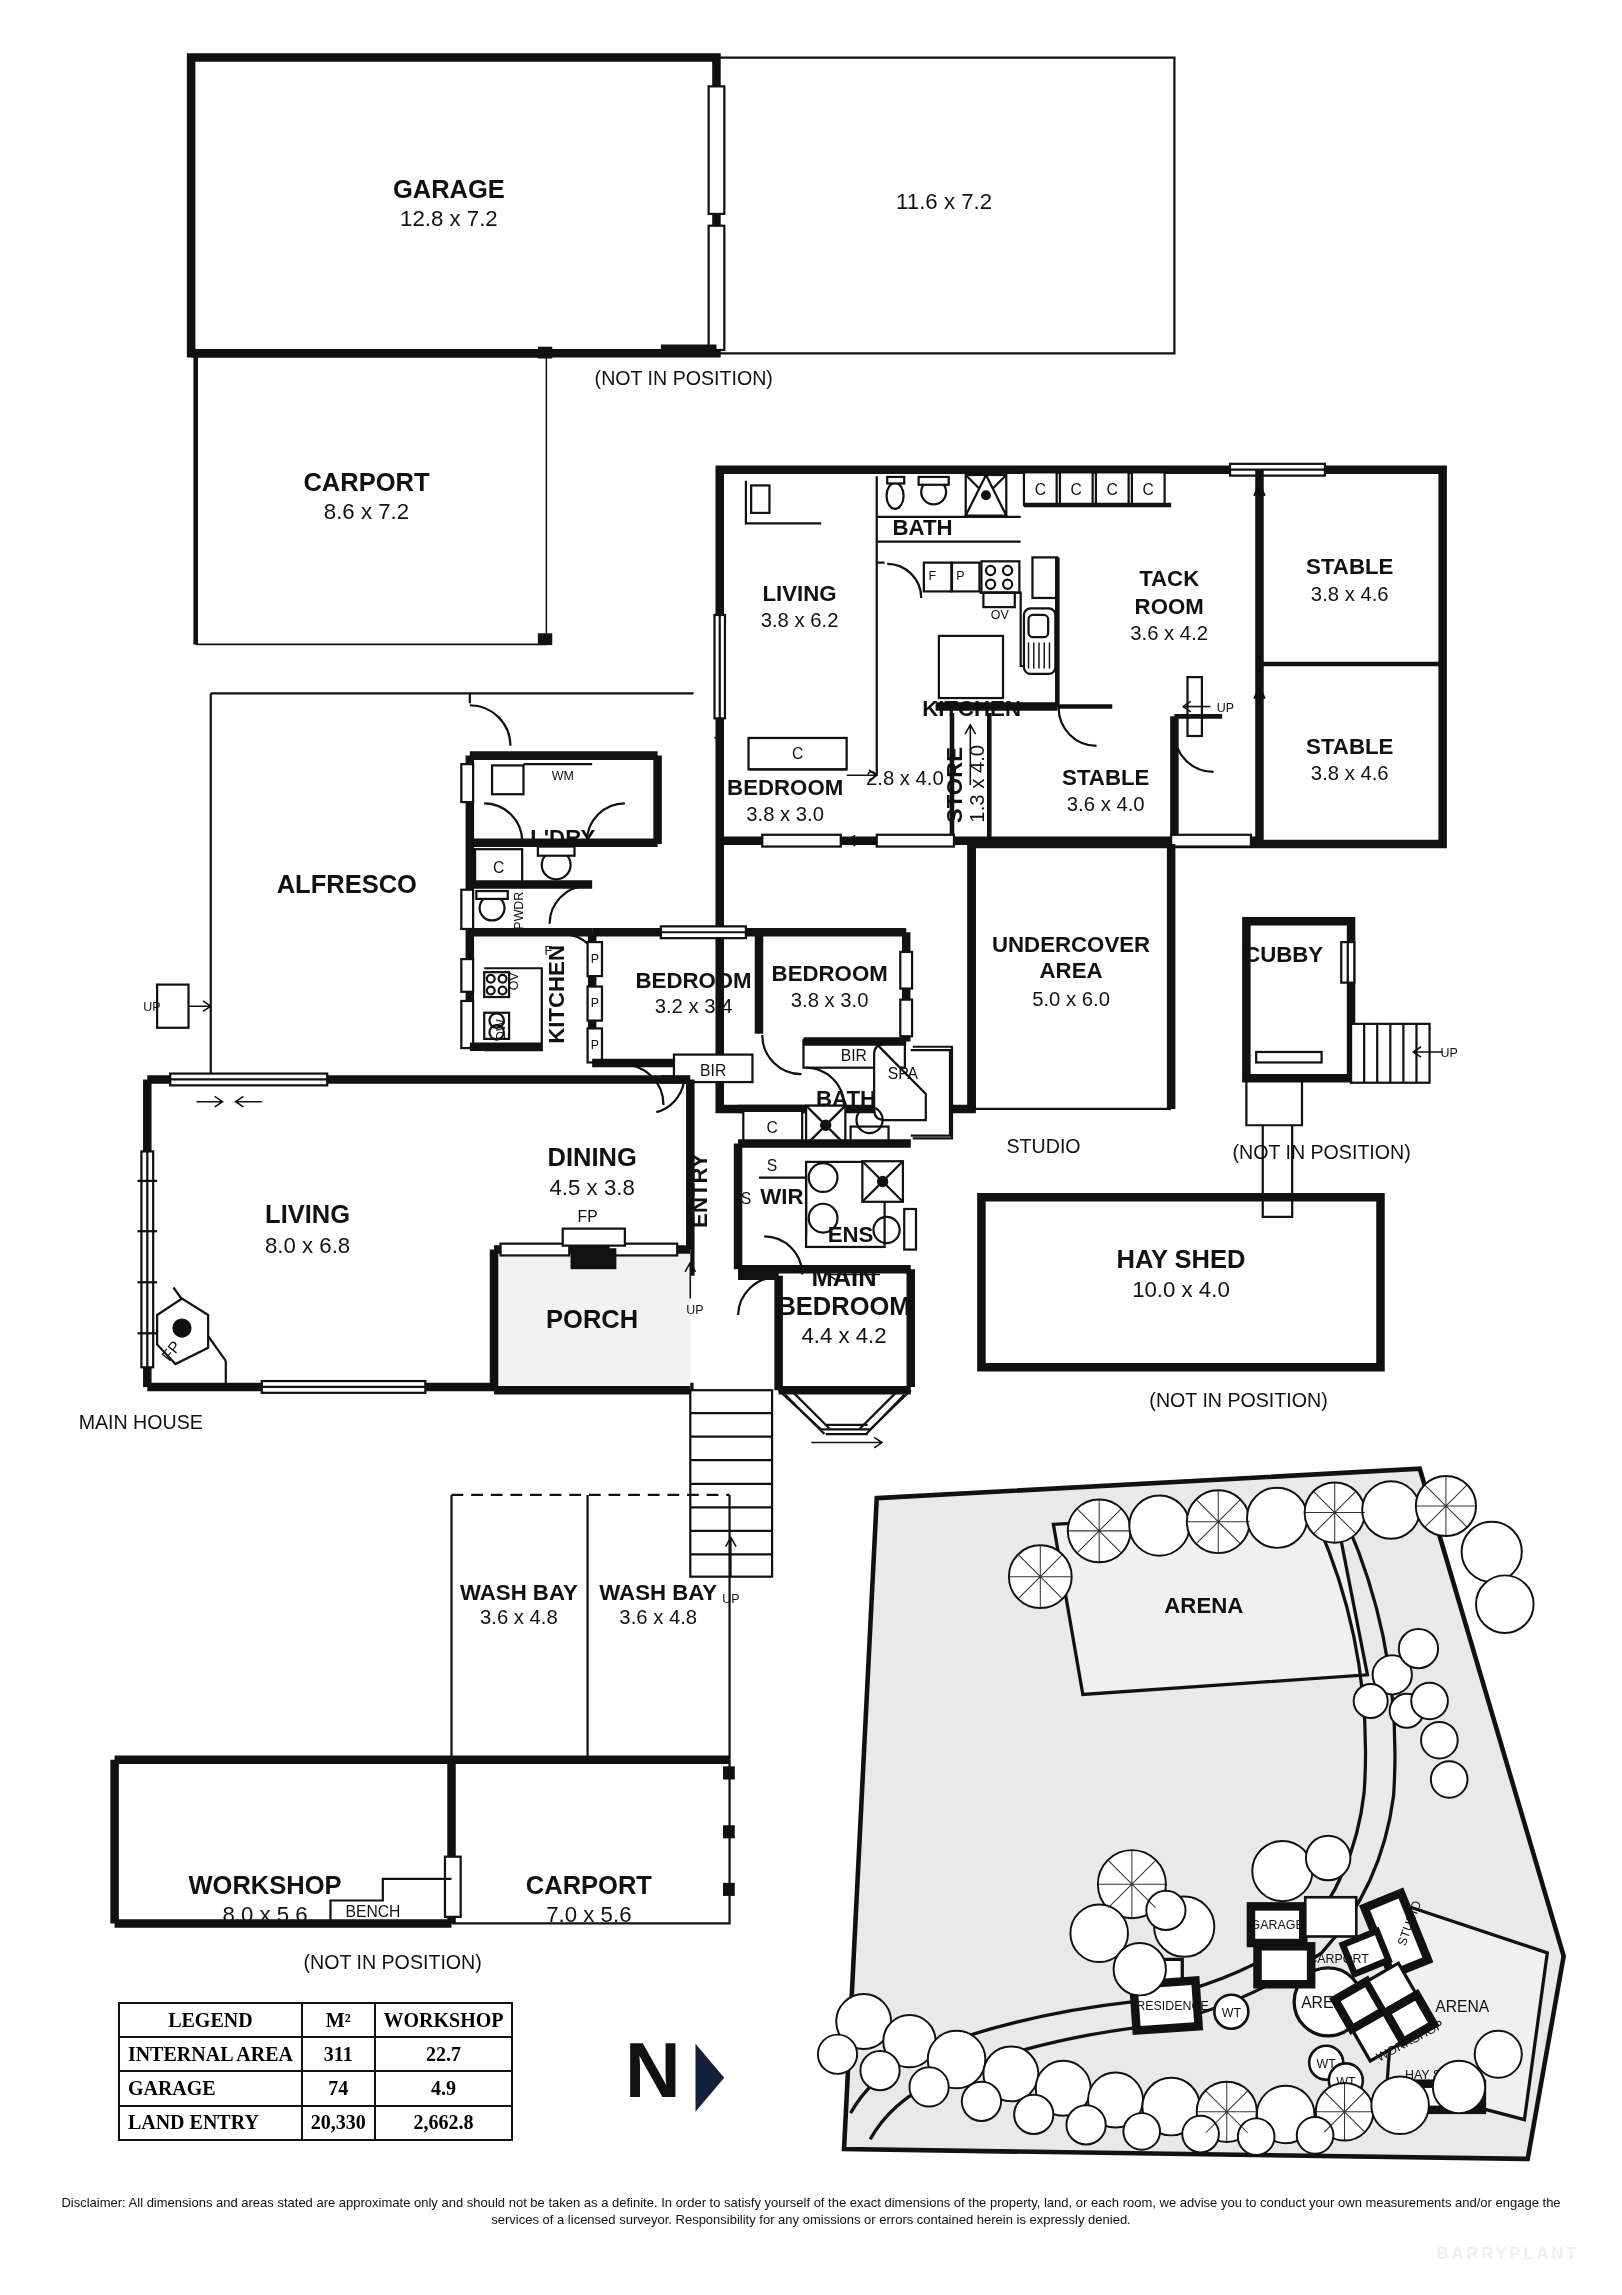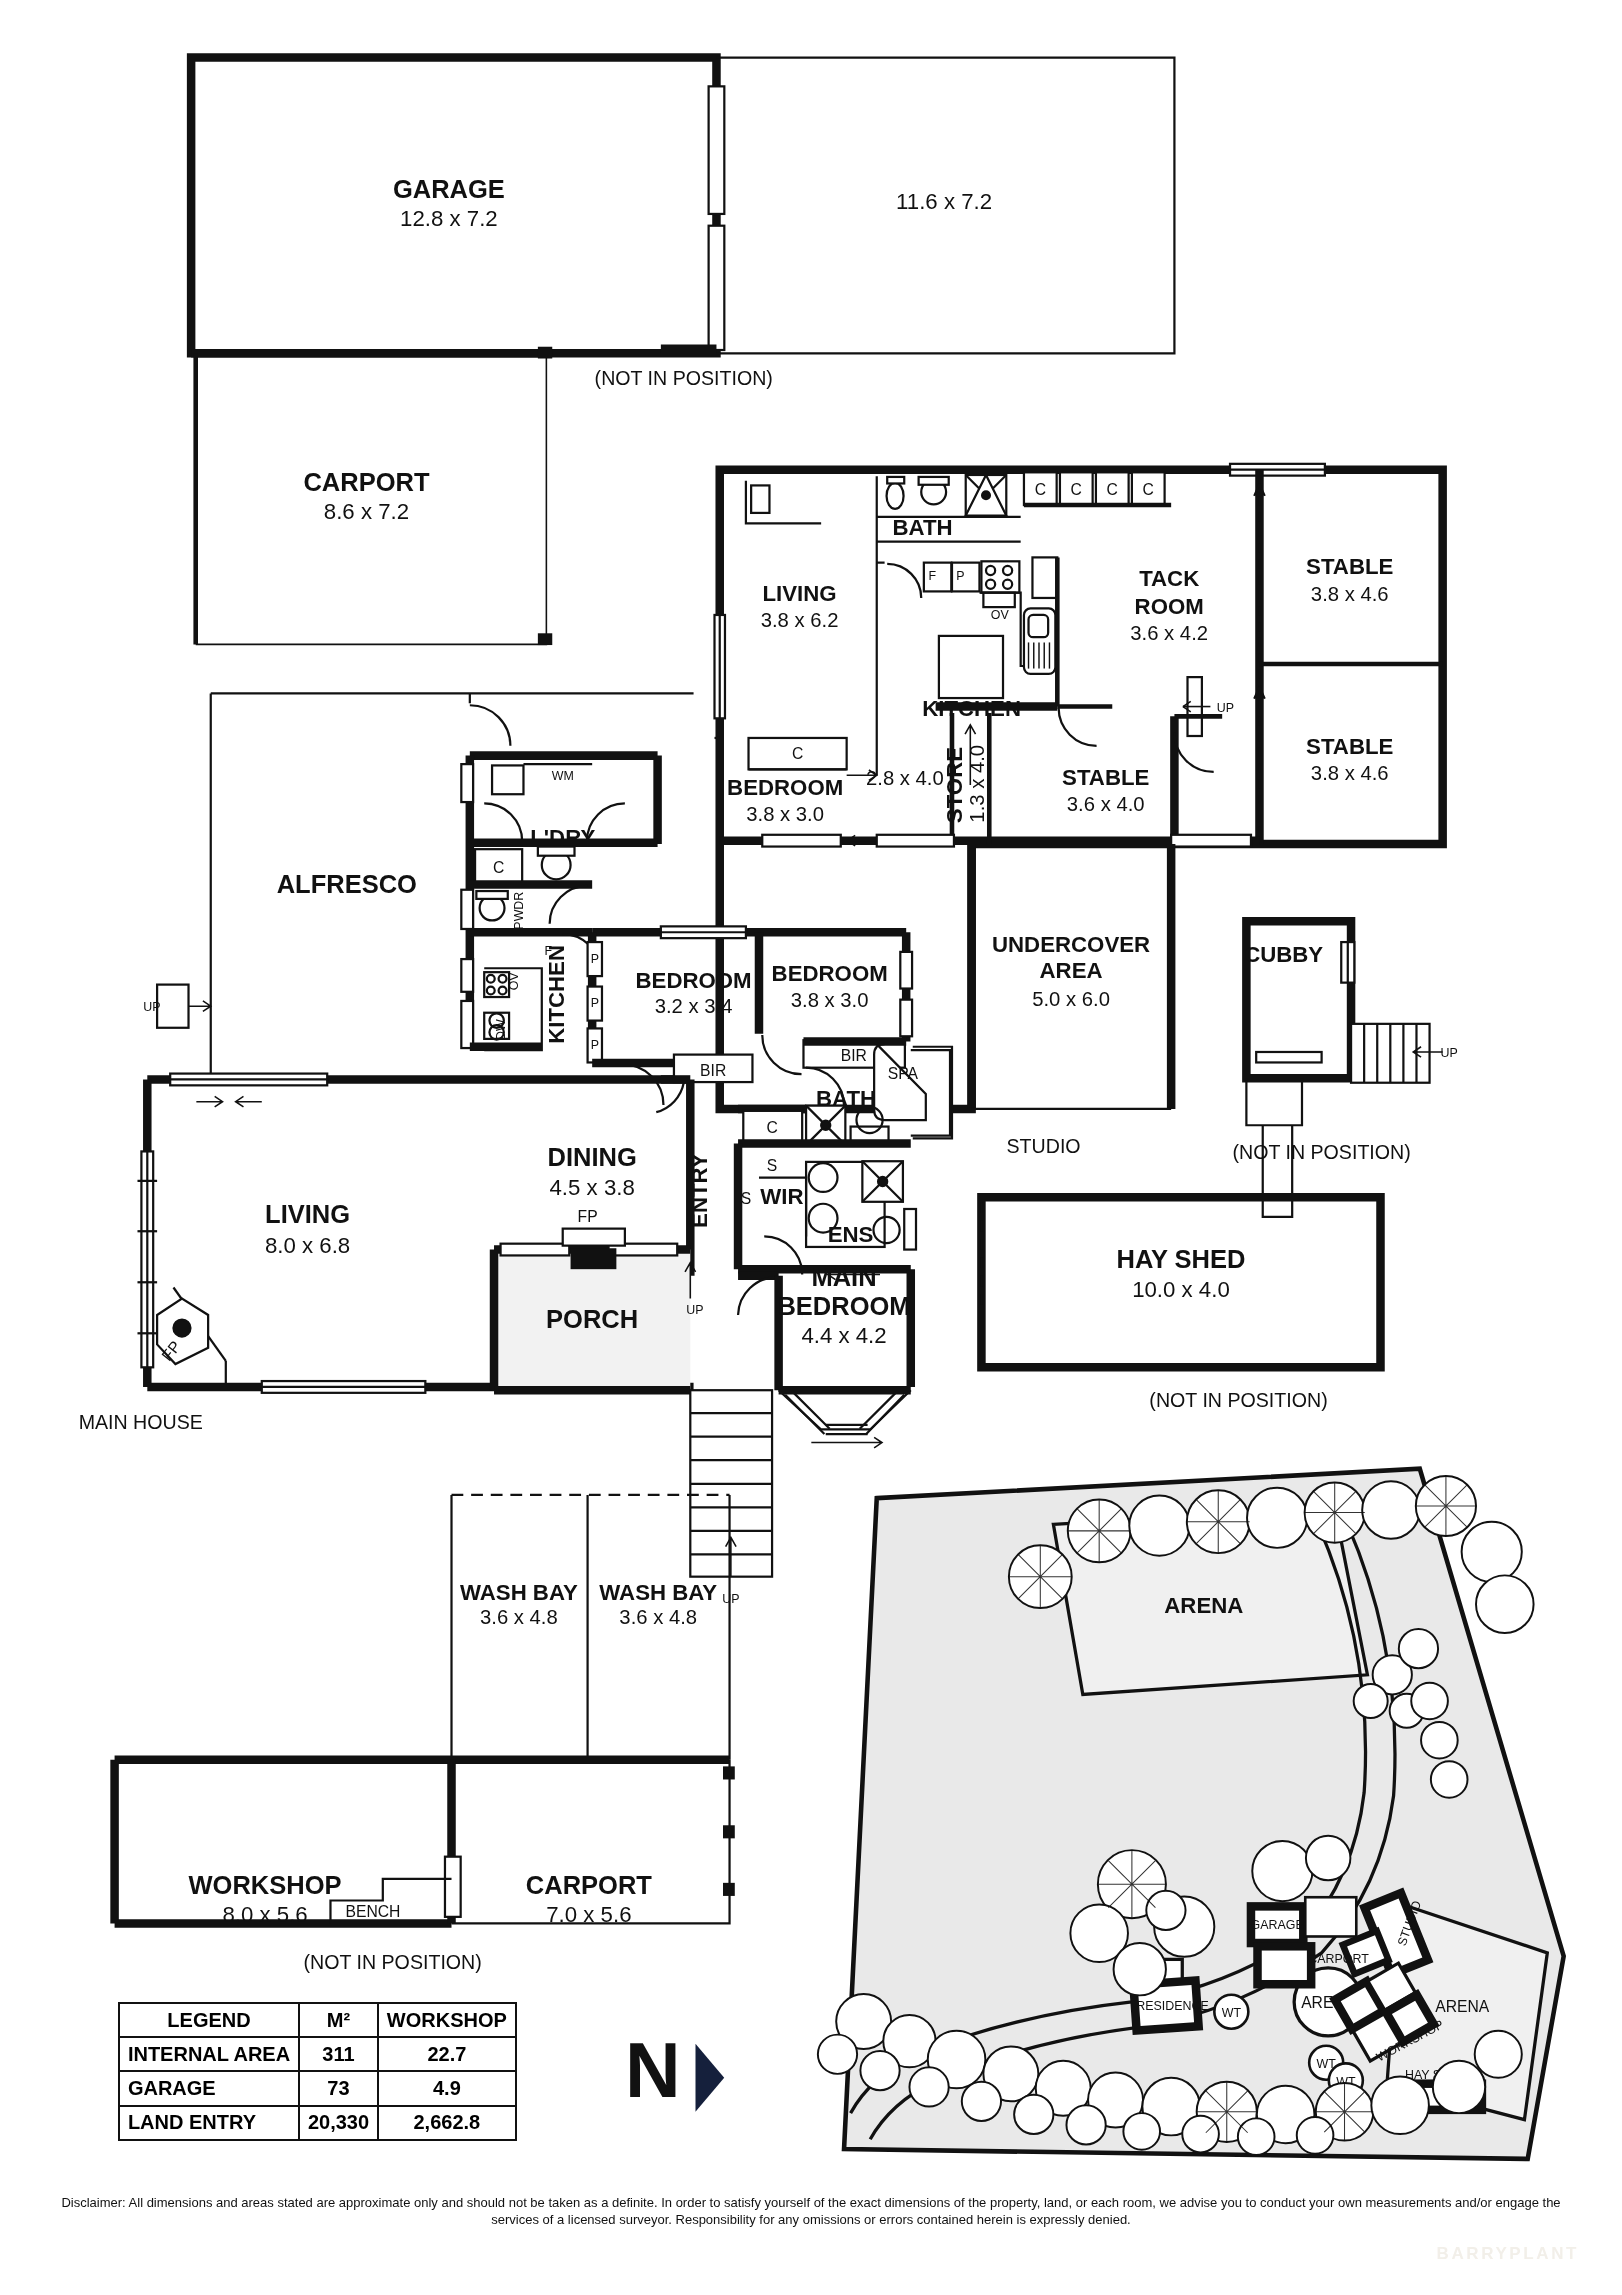--- a/index.html
+++ b/index.html
@@ -5,21 +5,21 @@
   html,body{margin:0;padding:0;background:#fff;}
   body{
     width:1622px;height:2295px;position:relative;overflow:hidden;
     font-family:"Liberation Sans","DejaVu Sans",sans-serif;
     color:#000;
   }
   #plan{position:absolute;left:0;top:0;width:1622px;height:2295px;}
 
   
   #legend{position:absolute;left:118px;top:2002px;border-collapse:collapse;
-          font-family:Liberation Sans, sans-serif;border-radius:23px;}
+          font-family:Liberation Serif, serif;border-radius:23px;}
   #legend td,#legend th{border:2px solid #111;padding:4.6px 7.9px;font-size:20px;
           font-weight:bold;text-align:center;background:#fff;}
   #legend td.lbl{text-align:left;}
   #legend th{font-size:20px;}
 
   
   #disclaimer{position:absolute;left:50%;transform:translateX(-50%);top:2195px;
       width:1525px;text-align:center;font-size:13px;line-height:1.28;
       font-family:"Liberation Sans",sans-serif;color:#111;}
 
@@ -677,21 +677,21 @@
     </tr>
   </thead>
   <tbody>
     <tr>
       <td class="lbl">INTERNAL AREA</td>
       <td>311</td>
       <td>22.7</td>
     </tr>
     <tr>
       <td class="lbl">GARAGE</td>
-      <td>73</td>
+      <td>74</td>
       <td>4.9</td>
     </tr>
     <tr>
       <td class="lbl">LAND ENTRY</td>
       <td>20,330</td>
       <td>2,662.8</td>
     </tr>
   </tbody>
 </table>
 

